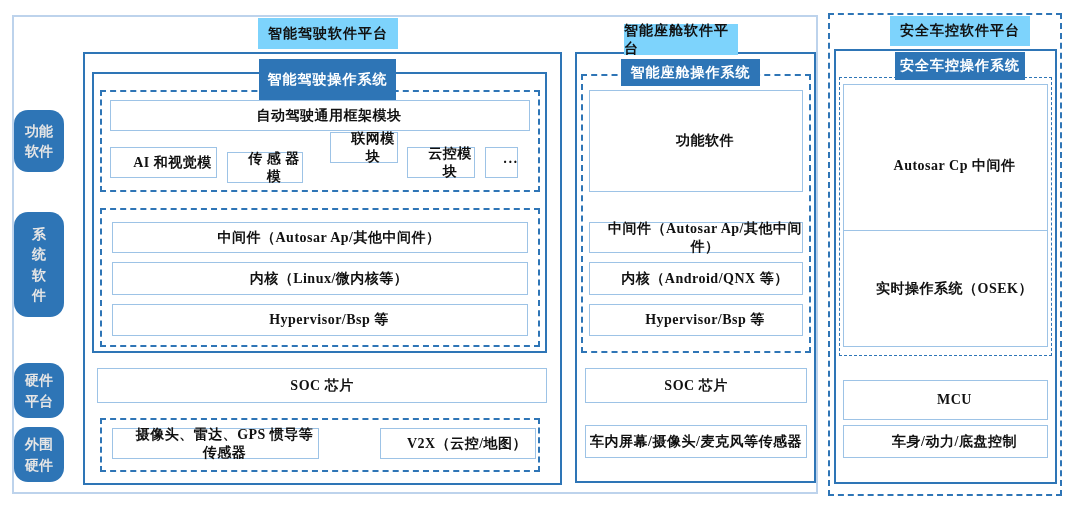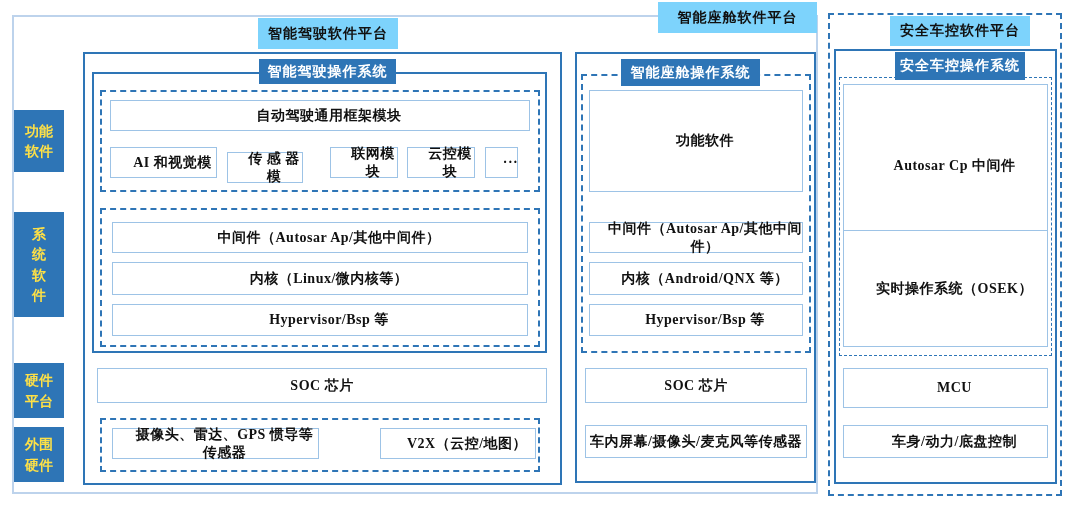--- a/index.html
+++ b/index.html
@@ -30,24 +30,24 @@
     font-weight:bold;font-size:14px;letter-spacing:1px;z-index:5;
   }
   .dh{
     background:#2E75B6;color:#ffffff;
     display:flex;align-items:center;justify-content:center;
     font-family:"Liberation Sans","DejaVu Sans",sans-serif;
     font-weight:bold;font-size:14px;letter-spacing:1px;z-index:6;
   }
   
   .lbl{
-    background:#2E75B6;color:#fde047;
+    background:#2E75B6;color:#e5e5e5;
     display:flex;align-items:center;justify-content:center;text-align:center;
     font-family:"Liberation Sans","DejaVu Sans",sans-serif;
-    font-weight:bold;font-size:14px;line-height:1.45;white-space:pre-line;z-index:4;
+    font-weight:bold;font-size:14px;line-height:1.45;white-space:pre-line;z-index:4;border-radius:14px;
   }
   .z2{z-index:2;} .z3{z-index:3;padding-left:18px;}
 </style>
 </head>
 <body>
 
 <div class="canvas">
 
   <div class="abs outer" style="left:12px;top:15px;width:806px;height:479px;"></div>
 
@@ -58,56 +58,56 @@
 软
 件</div>
   <div class="abs lbl" style="left:14px;top:363px;width:50px;height:55px;">硬件
 平台</div>
   <div class="abs lbl" style="left:14px;top:427px;width:50px;height:55px;">外围
 硬件</div>
 
   <div class="abs frame2 z2" style="left:83px;top:52px;width:479px;height:433px;"></div>
   <div class="abs lh" style="left:258px;top:18px;width:140px;height:31px;">智能驾驶软件平台</div>
   <div class="abs frame1 z2" style="left:92px;top:72px;width:455px;height:281px;"></div>
-  <div class="abs dh" style="left:259px;top:59px;width:137px;height:25px;">智能驾驶操作系统</div>
+  <div class="abs dh" style="left:259px;top:59px;width:137px;height:41px;">智能驾驶操作系统</div>
 
   <div class="abs dashed z3" style="left:100px;top:90px;width:440px;height:102px;"></div>
   <div class="abs wbox z3" style="left:110px;top:100px;width:420px;height:31px;">自动驾驶通用框架模块</div>
   <div class="abs wbox z3" style="left:110px;top:147px;width:107px;height:31px;">AI 和视觉模</div>
   <div class="abs wbox z3" style="left:227px;top:152px;width:76px;height:31px;">传 感 器 模</div>
-  <div class="abs wbox z3" style="left:330px;top:147px;width:68px;height:31px;">联网模块</div>
+  <div class="abs wbox z3" style="left:330px;top:132px;width:68px;height:31px;">联网模块</div>
   <div class="abs wbox z3" style="left:407px;top:147px;width:68px;height:31px;">云控模块</div>
   <div class="abs wbox z3" style="left:485px;top:147px;width:33px;height:31px;">···</div>
 
   <div class="abs dashed z3" style="left:100px;top:208px;width:440px;height:139px;"></div>
   <div class="abs wbox z3" style="left:112px;top:222px;width:416px;height:31px;">中间件（Autosar Ap/其他中间件）</div>
   <div class="abs wbox z3" style="left:112px;top:262px;width:416px;height:33px;">内核（Linux/微内核等）</div>
   <div class="abs wbox z3" style="left:112px;top:304px;width:416px;height:32px;">Hypervisor/Bsp 等</div>
 
   <div class="abs wbox z2" style="left:97px;top:368px;width:450px;height:35px;">SOC 芯片</div>
   <div class="abs dashed z2" style="left:100px;top:418px;width:440px;height:54px;"></div>
   <div class="abs wbox z3" style="left:112px;top:428px;width:207px;height:31px;">摄像头、雷达、GPS 惯导等传感器</div>
   <div class="abs wbox z3" style="left:380px;top:428px;width:156px;height:31px;">V2X（云控/地图）</div>
 
   <div class="abs frame2 z2" style="left:575px;top:52px;width:241px;height:431px;"></div>
-  <div class="abs lh" style="left:624px;top:2px;width:159px;height:31px;margin-left:34px;">智能座舱软件平台</div>
+  <div class="abs lh" style="left:624px;top:24px;width:114px;height:31px;">智能座舱软件平台</div>
   <div class="abs dashed z2" style="left:581px;top:74px;width:230px;height:279px;"></div>
   <div class="abs dh" style="left:621px;top:59px;width:139px;height:27px;">智能座舱操作系统</div>
 
   <div class="abs wbox z3" style="left:589px;top:90px;width:214px;height:102px;text-align:right;">功能软件</div>
   <div class="abs wbox z3" style="left:589px;top:222px;width:214px;height:31px;">中间件（Autosar Ap/其他中间件）</div>
   <div class="abs wbox z3" style="left:589px;top:262px;width:214px;height:33px;">内核（Android/QNX 等）</div>
   <div class="abs wbox z3" style="left:589px;top:304px;width:214px;height:32px;">Hypervisor/Bsp 等</div>
   <div class="abs wbox z2" style="left:585px;top:368px;width:222px;height:35px;">SOC 芯片</div>
   <div class="abs wbox z2" style="left:585px;top:425px;width:222px;height:33px;">车内屏幕/摄像头/麦克风等传感器</div>
 
   <div class="abs dashed" style="left:828px;top:13px;width:234px;height:483px;border-width:2px;"></div>
   <div class="abs frame1 z2" style="left:834px;top:49px;width:223px;height:435px;"></div>
   <div class="abs lh" style="left:890px;top:16px;width:140px;height:30px;">安全车控软件平台</div>
   <div class="abs dh" style="left:895px;top:52px;width:130px;height:28px;">安全车控操作系统</div>
   <div class="abs dashed z2" style="left:839px;top:77px;width:213px;height:279px;border-width:1.5px;"></div>
 
   <div class="abs wbox z3" style="left:843px;top:84px;width:205px;height:163px;">Autosar Cp 中间件</div>
   <div class="abs wbox z3" style="left:843px;top:230px;width:205px;height:117px;">实时操作系统（OSEK）</div>
-  <div class="abs wbox z3" style="left:843px;top:368px;width:205px;height:40px;">MCU</div>
+  <div class="abs wbox z3" style="left:843px;top:380px;width:205px;height:40px;">MCU</div>
   <div class="abs wbox z3" style="left:843px;top:425px;width:205px;height:33px;">车身/动力/底盘控制</div>
 
 </div>
 
 </body></html>

